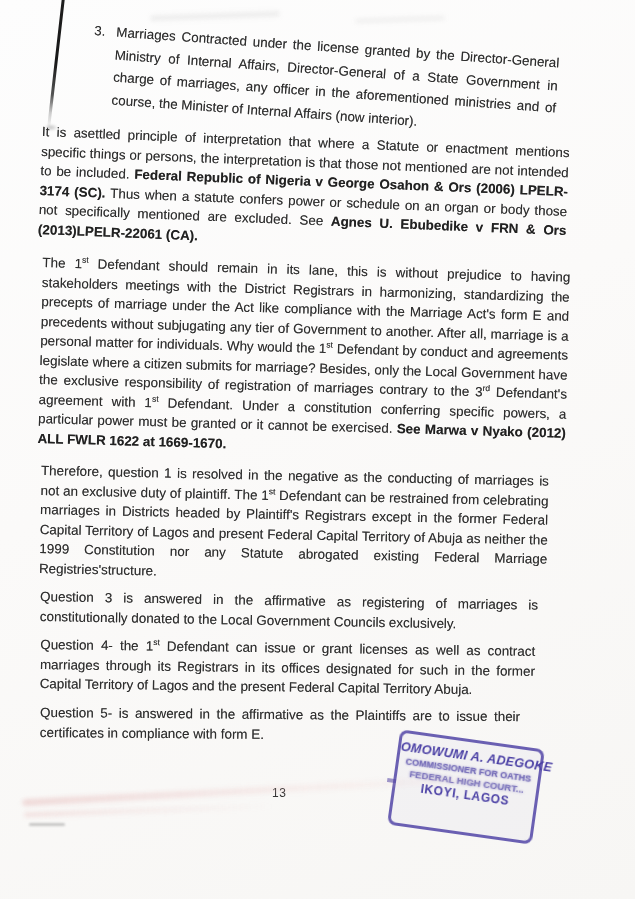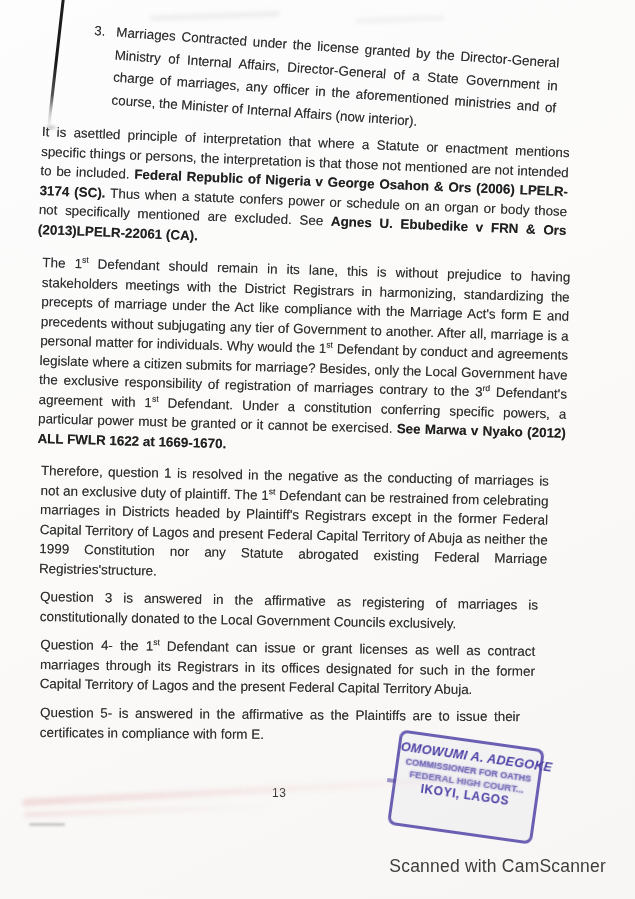--- a/index.html
+++ b/index.html
@@ -122,15 +122,14 @@
     <div class="stamp-l1">OMOWUMI A. ADEGOKE</div>
     <div class="stamp-l2">COMMISSIONER FOR OATHS</div>
     <div class="stamp-l3">FEDERAL HIGH COURT...</div>
     <div class="stamp-l4">IKOYI, LAGOS</div>
   </div>
 
   <div class="pink-streak1"></div>
   <div class="pink-streak2"></div>
   <div class="gray-dash"></div>
 
-  <div class="footer-label">Scanned with CamScanner</div>
 
 </div>
 
 </body></html>

